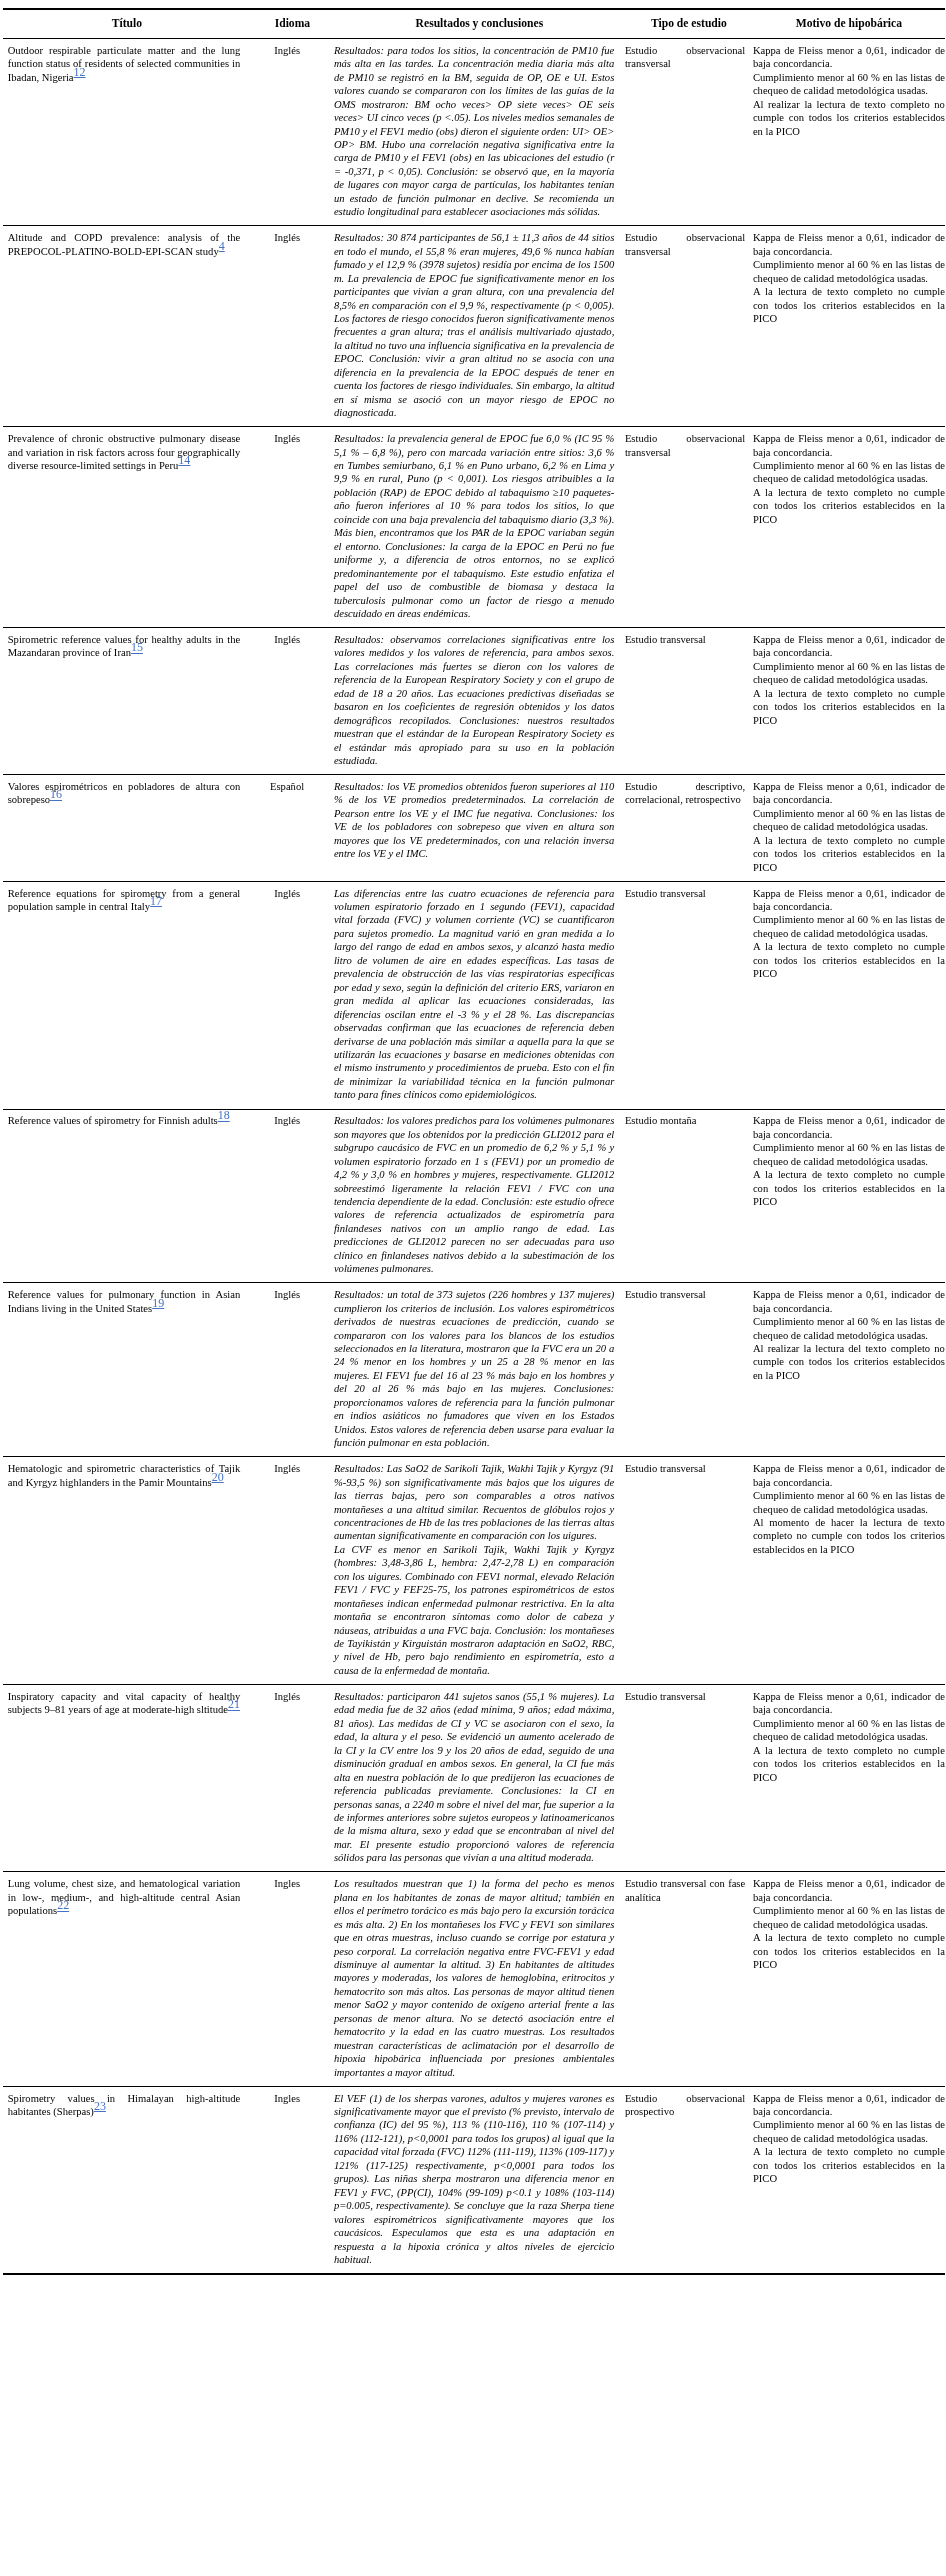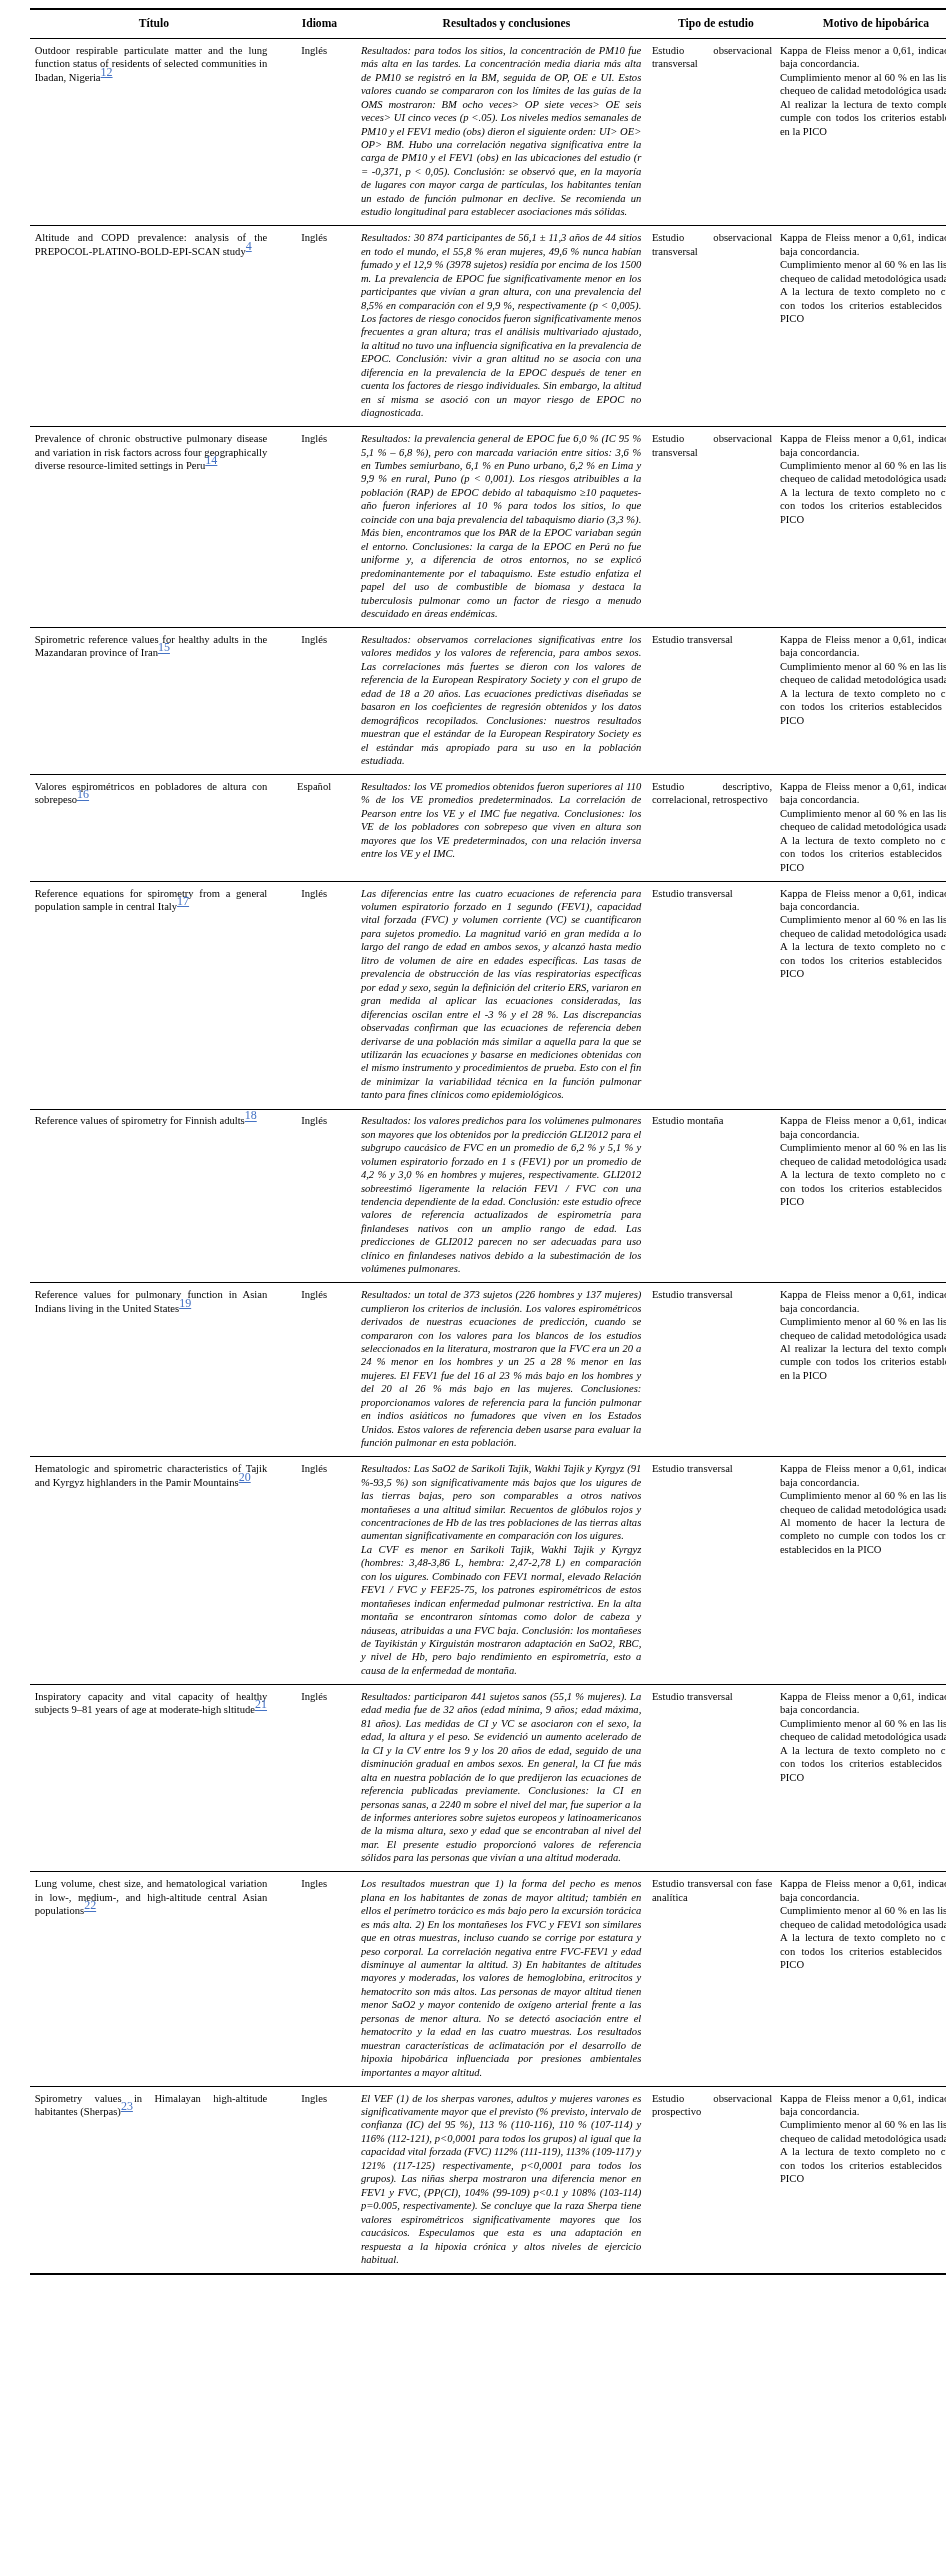--- a/index.html
+++ b/index.html
@@ -1,17 +1,17 @@
 <!DOCTYPE html>
 <html lang="es"><head>
 <meta charset="utf-8">
 <style>
   html,body{margin:0;padding:0;background:#ffffff;color:#000;}
   body{width:947px;font-family:"Liberation Serif", serif;}
-  .doc{padding:7.7px 2.9px 3.9px 2.9px;margin-left:27px;}
+  .doc{padding:7.7px 2.9px 3.9px 2.9px;}
   table{border-collapse:collapse;table-layout:fixed;width:941px;
         border-top:2.9px solid #000;border-bottom:2.9px solid #000;}
   thead th{border-bottom:1.9px solid #000;font-size:11.6px;font-weight:bold;
            text-align:center;padding:7.7px 3.9px;font-family:"Liberation Serif", serif;}
   tbody tr{border-top:1.4px solid #000;}
   tbody tr:first-child{border-top:none;}
   td{vertical-align:top;font-size:10.6px;line-height:1.27;color:#000;
      padding:4.8px 10.6px 6.7px 0;text-align:justify;word-wrap:break-word;}
   td.col-titulo{padding-left:4.8px;}
   td.col-idioma{text-align:center;}

